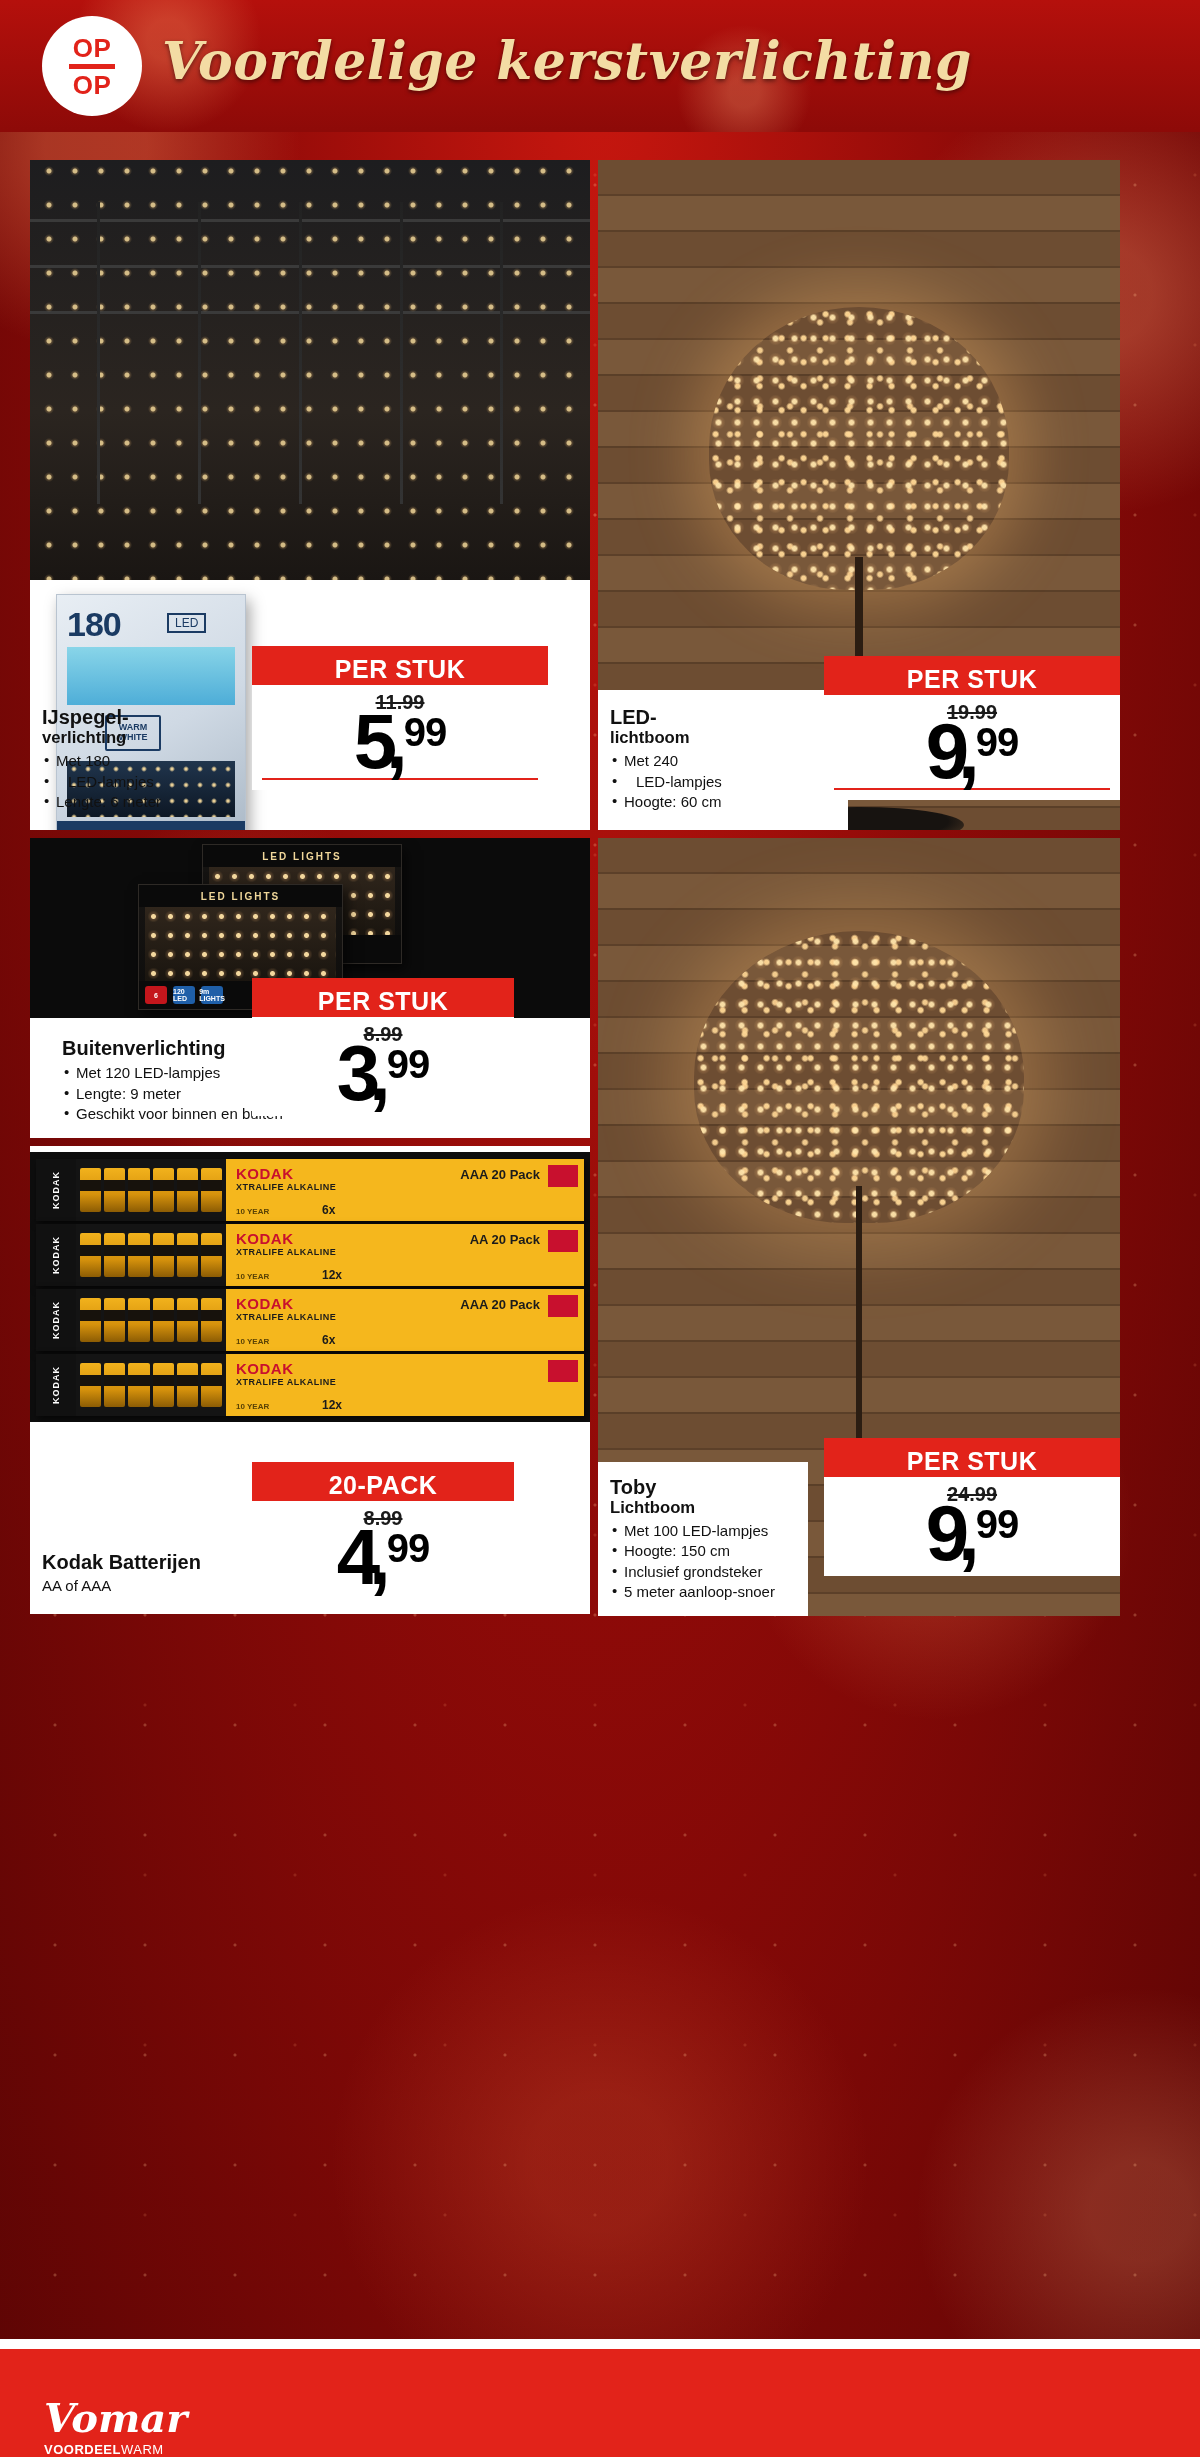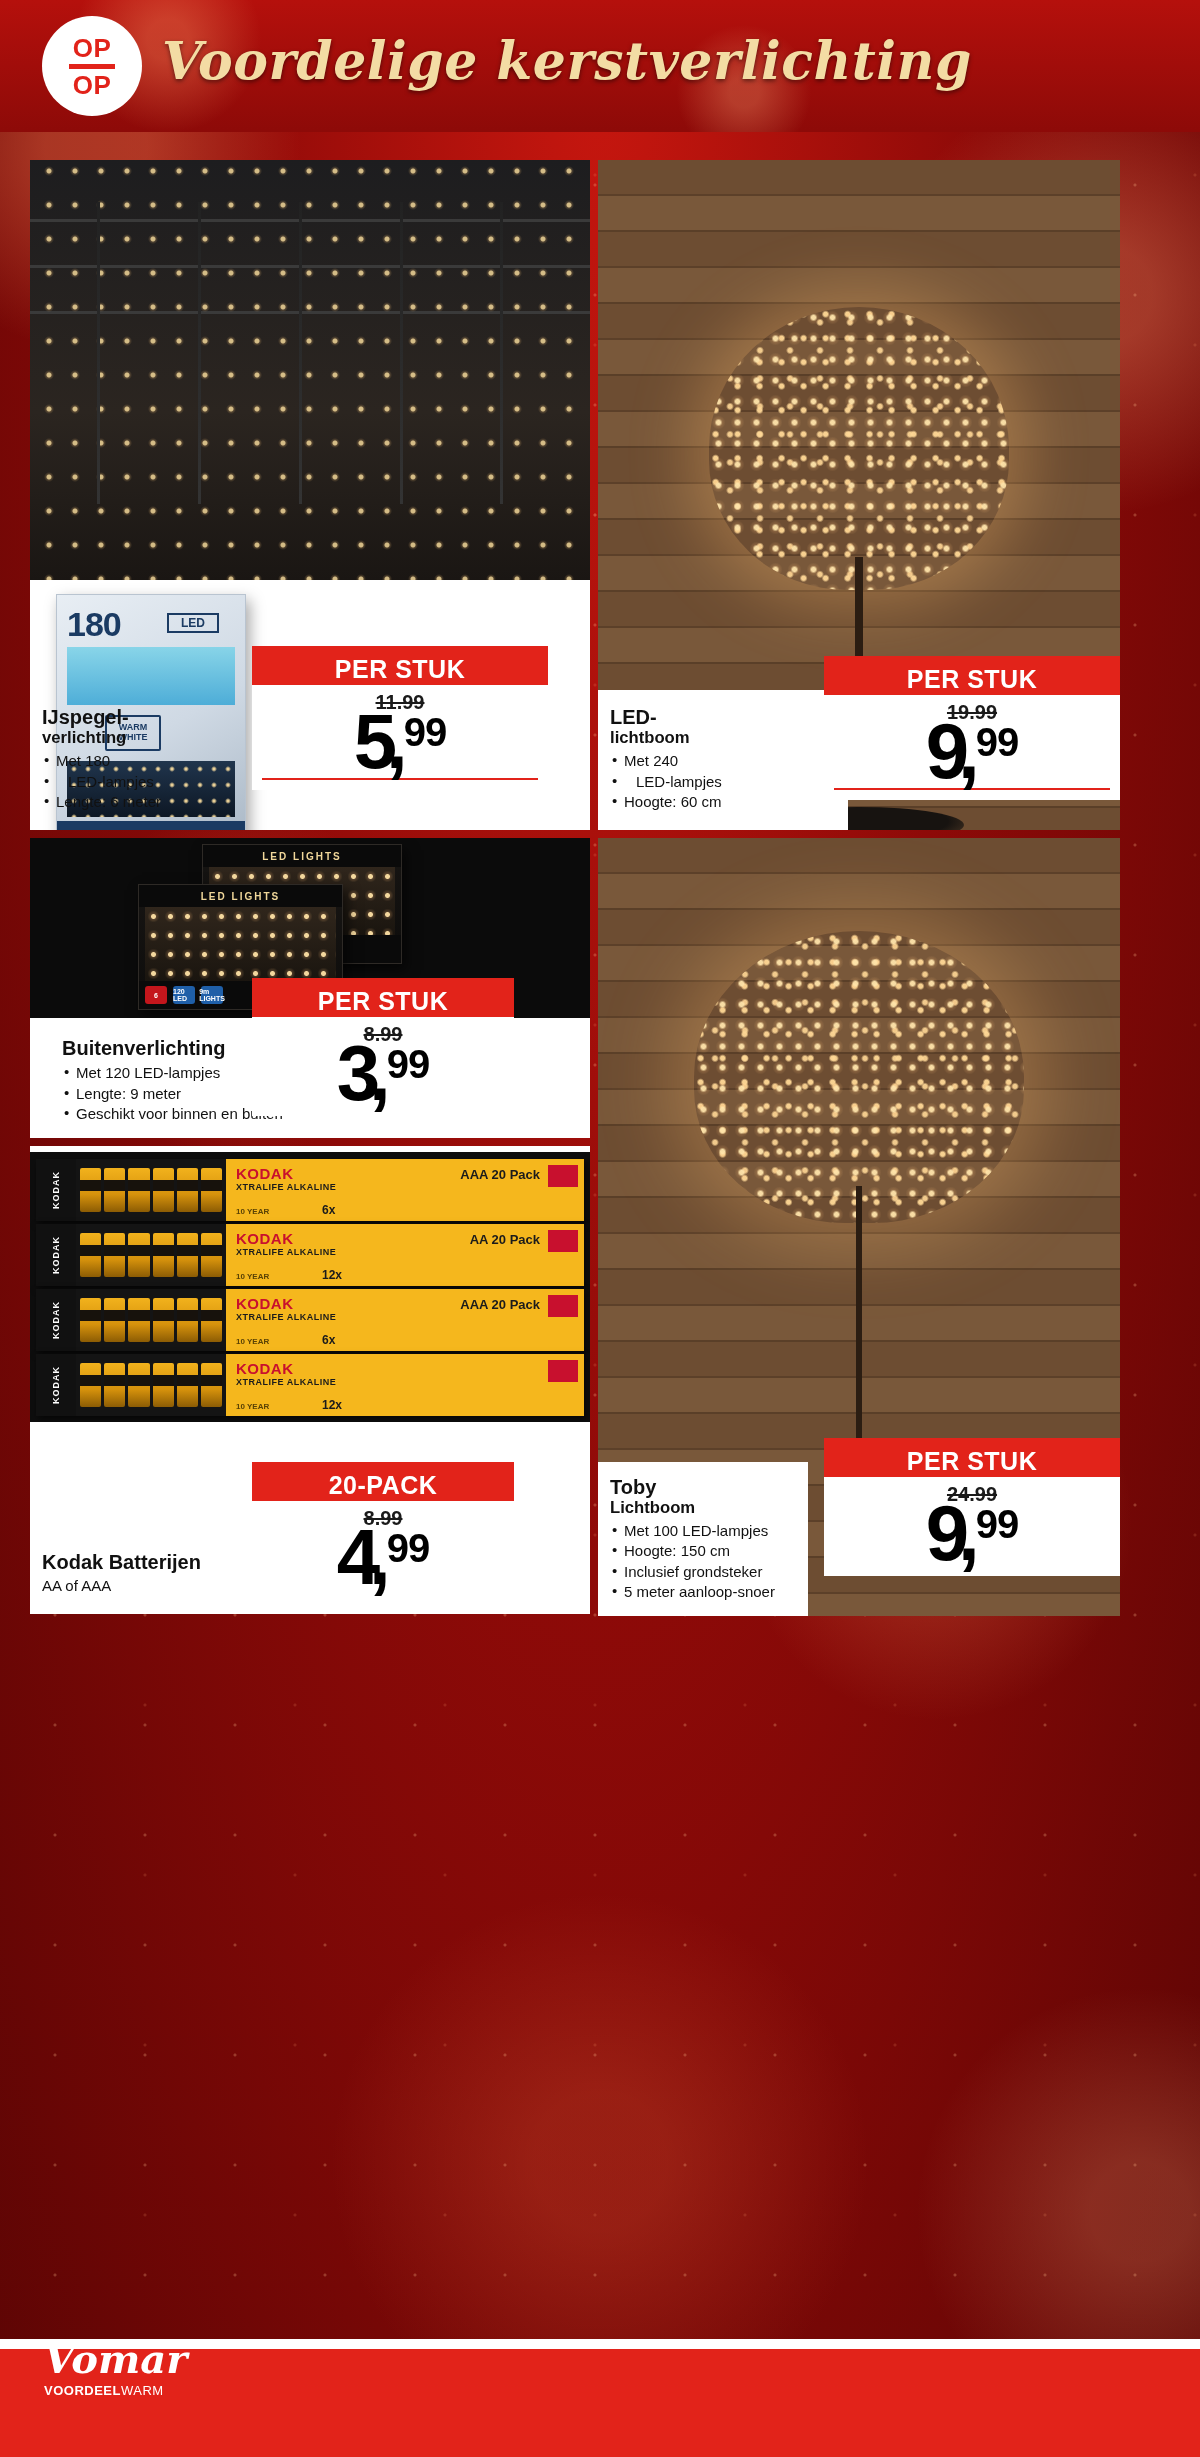--- a/index.html
+++ b/index.html
@@ -123,22 +123,22 @@
     border: 1px solid #b9c4d0;
     box-shadow: 4px 6px 14px rgba(0,0,0,.35);
   }
   .box-mock .b180{
     position:absolute; left:10px; top:10px;
     font-size: 34px; font-weight: bold; color:#1b3b63;
     letter-spacing:-1px;
   }
   .box-mock .bled{
     position:absolute; left:110px; top:18px;
-    font-size: 12px; font-weight: bold; color:#1b3b63;
-    border:2px solid #1b3b63; padding:1px 12px;
+    font-size: 12px; font-weight: normal; color:#1b3b63;
+    border:2px solid #1b3b63; padding:1px 6px;
   }
   .box-mock .bwin{
     position:absolute; left:10px; top:52px; right:10px; height:58px;
     background: linear-gradient(180deg,#7fd3e8 0%, #3fa8d6 100%);
     opacity:.9;
   }
   .box-mock .bwarm{
     position:absolute; left:48px; top:120px;
     width: 56px; height: 36px;
     border: 2px solid #1b3b63; border-radius: 2px;
@@ -396,21 +396,21 @@
 
   #tile-kodak{ height: 468px; margin-top: 8px; }
   #tile-kodak .ph-kodak{ position:absolute; top:6px; left:0; right:0; }
   #tile-kodak .ptext{ position:absolute; left:0; bottom:8px; }
 
   
   .footer{
     position:absolute; left:0; right:0; bottom:0;
     height: 118px;
     background:#e2231a;
-    display:flex; align-items:flex-start;
+    display:flex; align-items:flex-end;
   }
   .footer .logo{
     margin-left: 44px; color:#fff;
   }
   .footer .logo .brand{
     font-family:"DejaVu Serif", serif;
     font-style: italic; font-weight:bold;
     font-size: 40px; line-height:1;
   }
   .footer .logo .tag{

